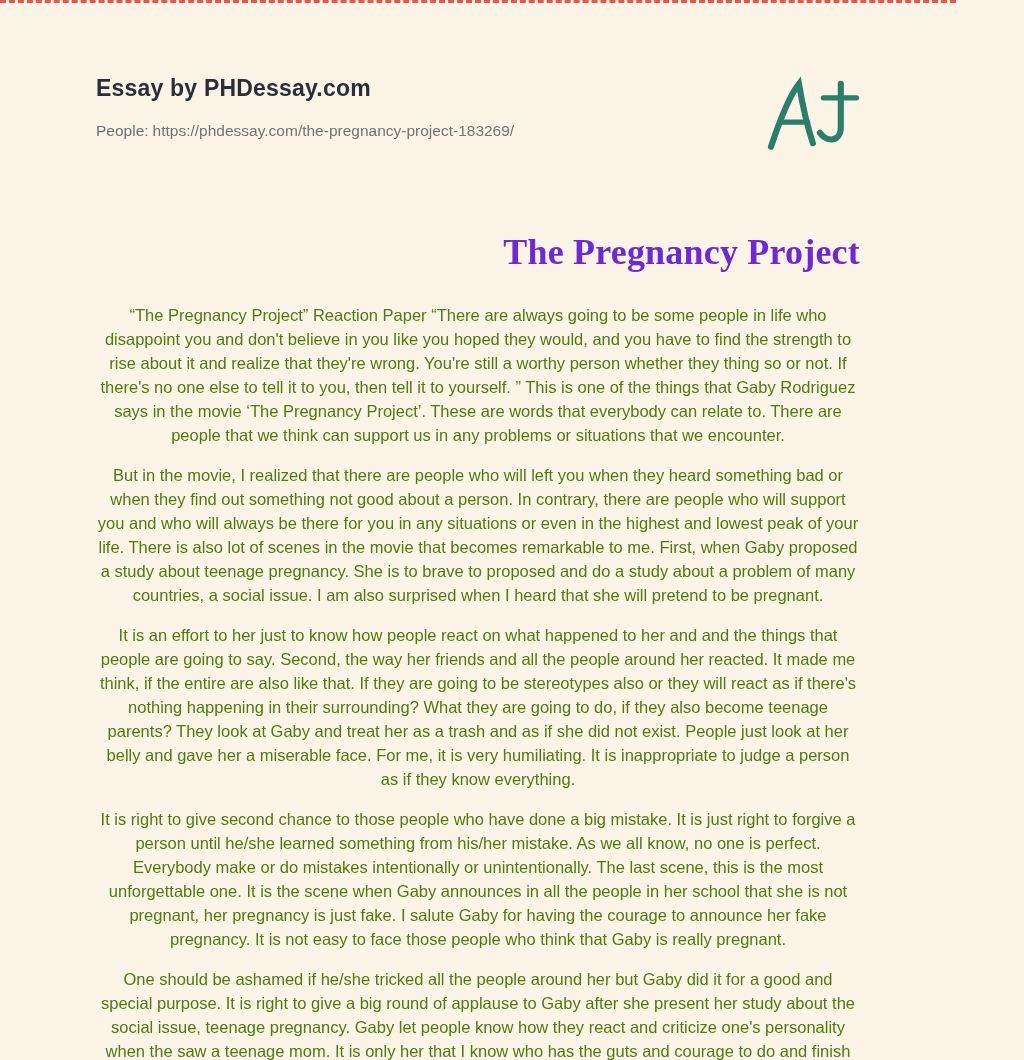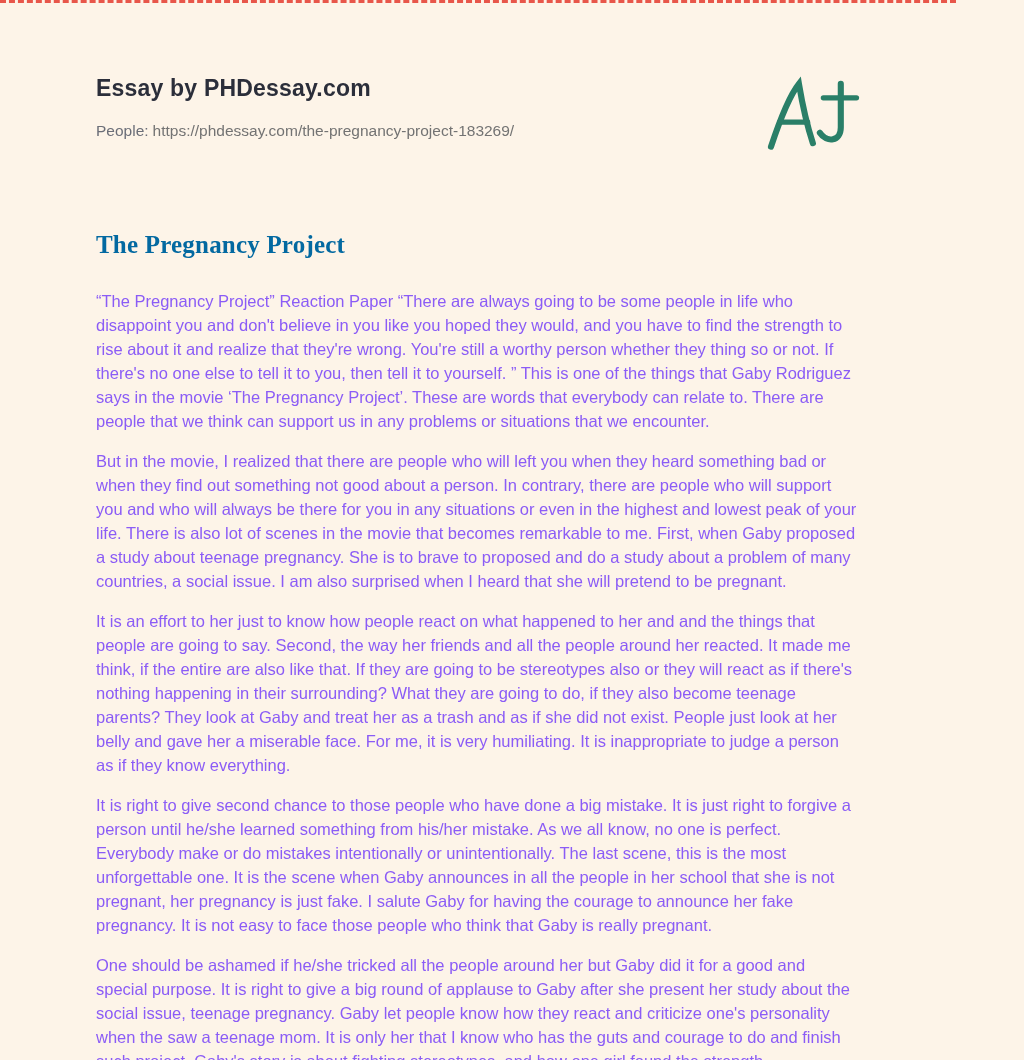--- a/index.html
+++ b/index.html
@@ -53,33 +53,35 @@
     margin-top: -4px;
     flex-shrink: 0;
   }
   .logo svg {
     width: 100%;
     height: 100%;
   }
   .essay-title {
     margin: 68px 0 0 0;
     font-family: "Liberation Serif", "DejaVu Serif", serif;
-    font-size: 25px;
+    font-size: 36px;
     font-weight: 700;
-    color: #0369a1;
+    color: #6d28d9;
     letter-spacing: 0.2px;
+    text-align: right;
   }
   .essay-body {
     margin-top: 30px;
   }
   .para {
     margin: 0 0 16px 0;
     font-size: 16.5px;
     line-height: 24px;
-    color: #8b5cf6;
+    color: #4d7c0f;
+    text-align: center;
   }
 </style>
 </head>
 <body>
 
 <div class="page">
   <div class="top-border"></div>
   <div class="content">
 
     <header class="page-header">

